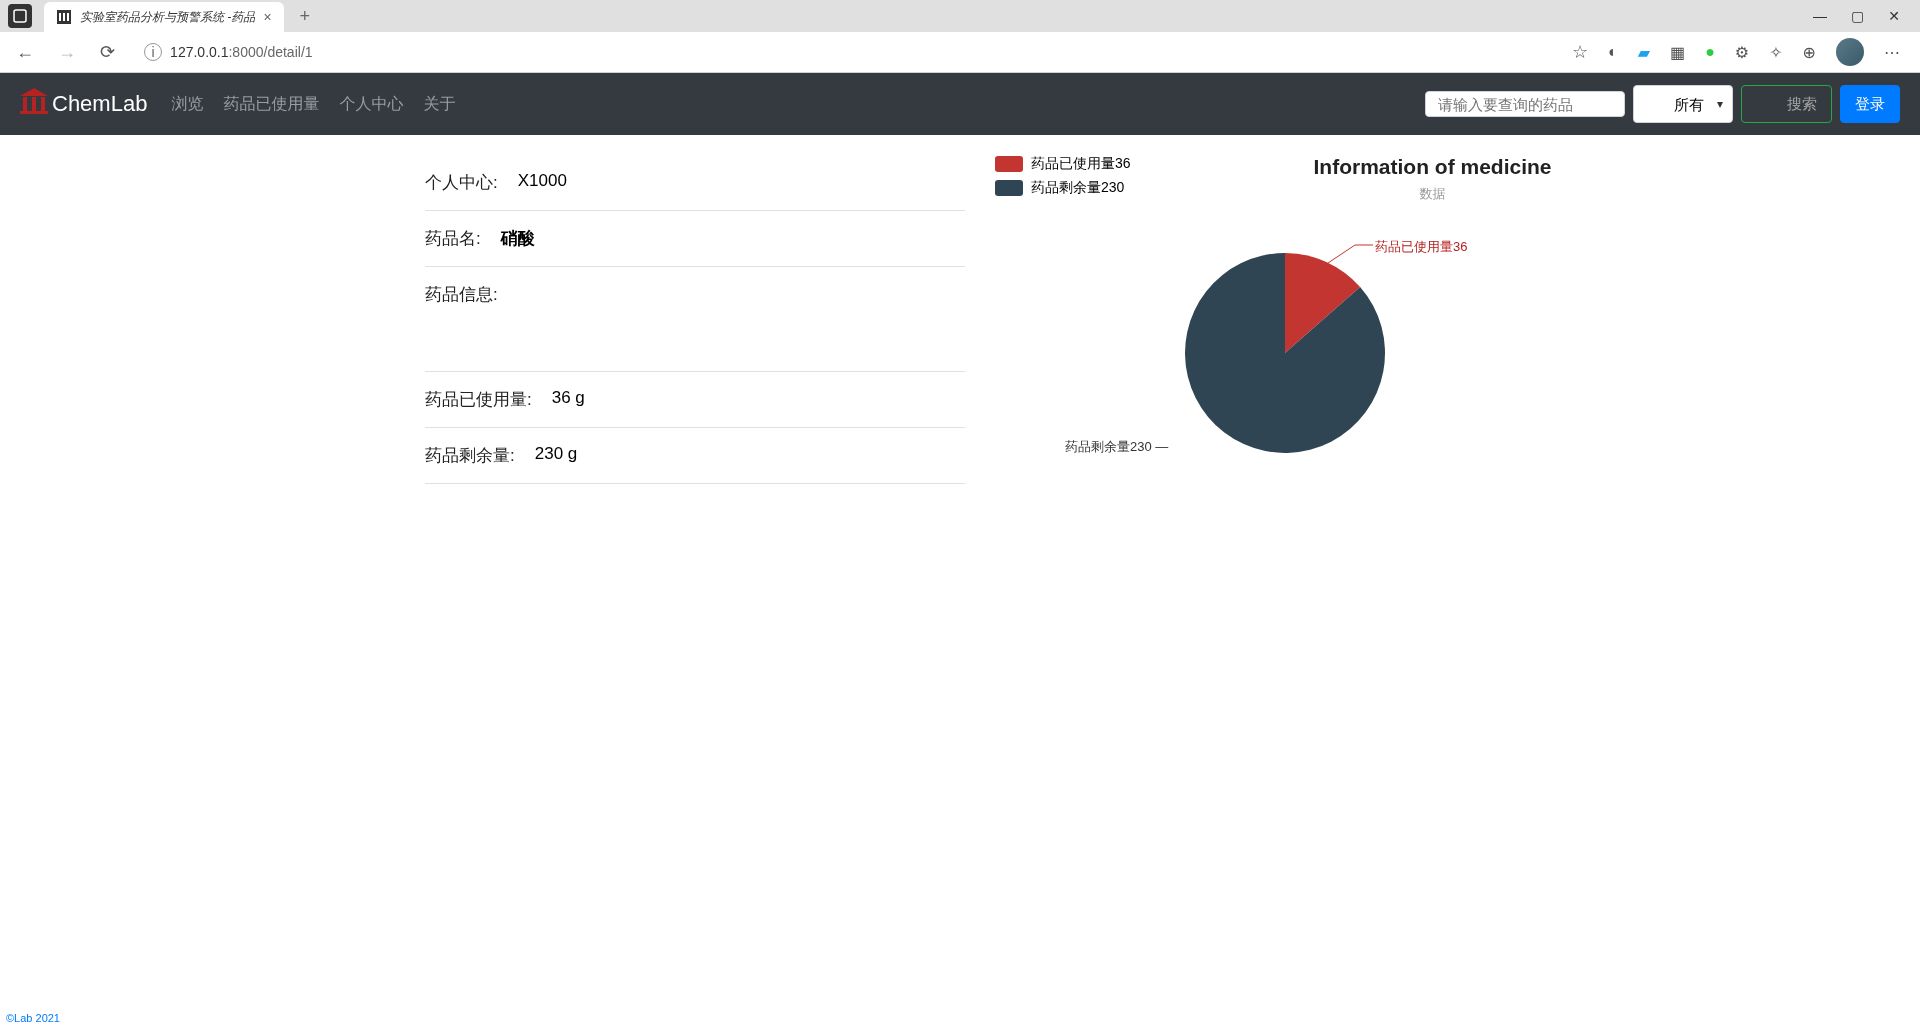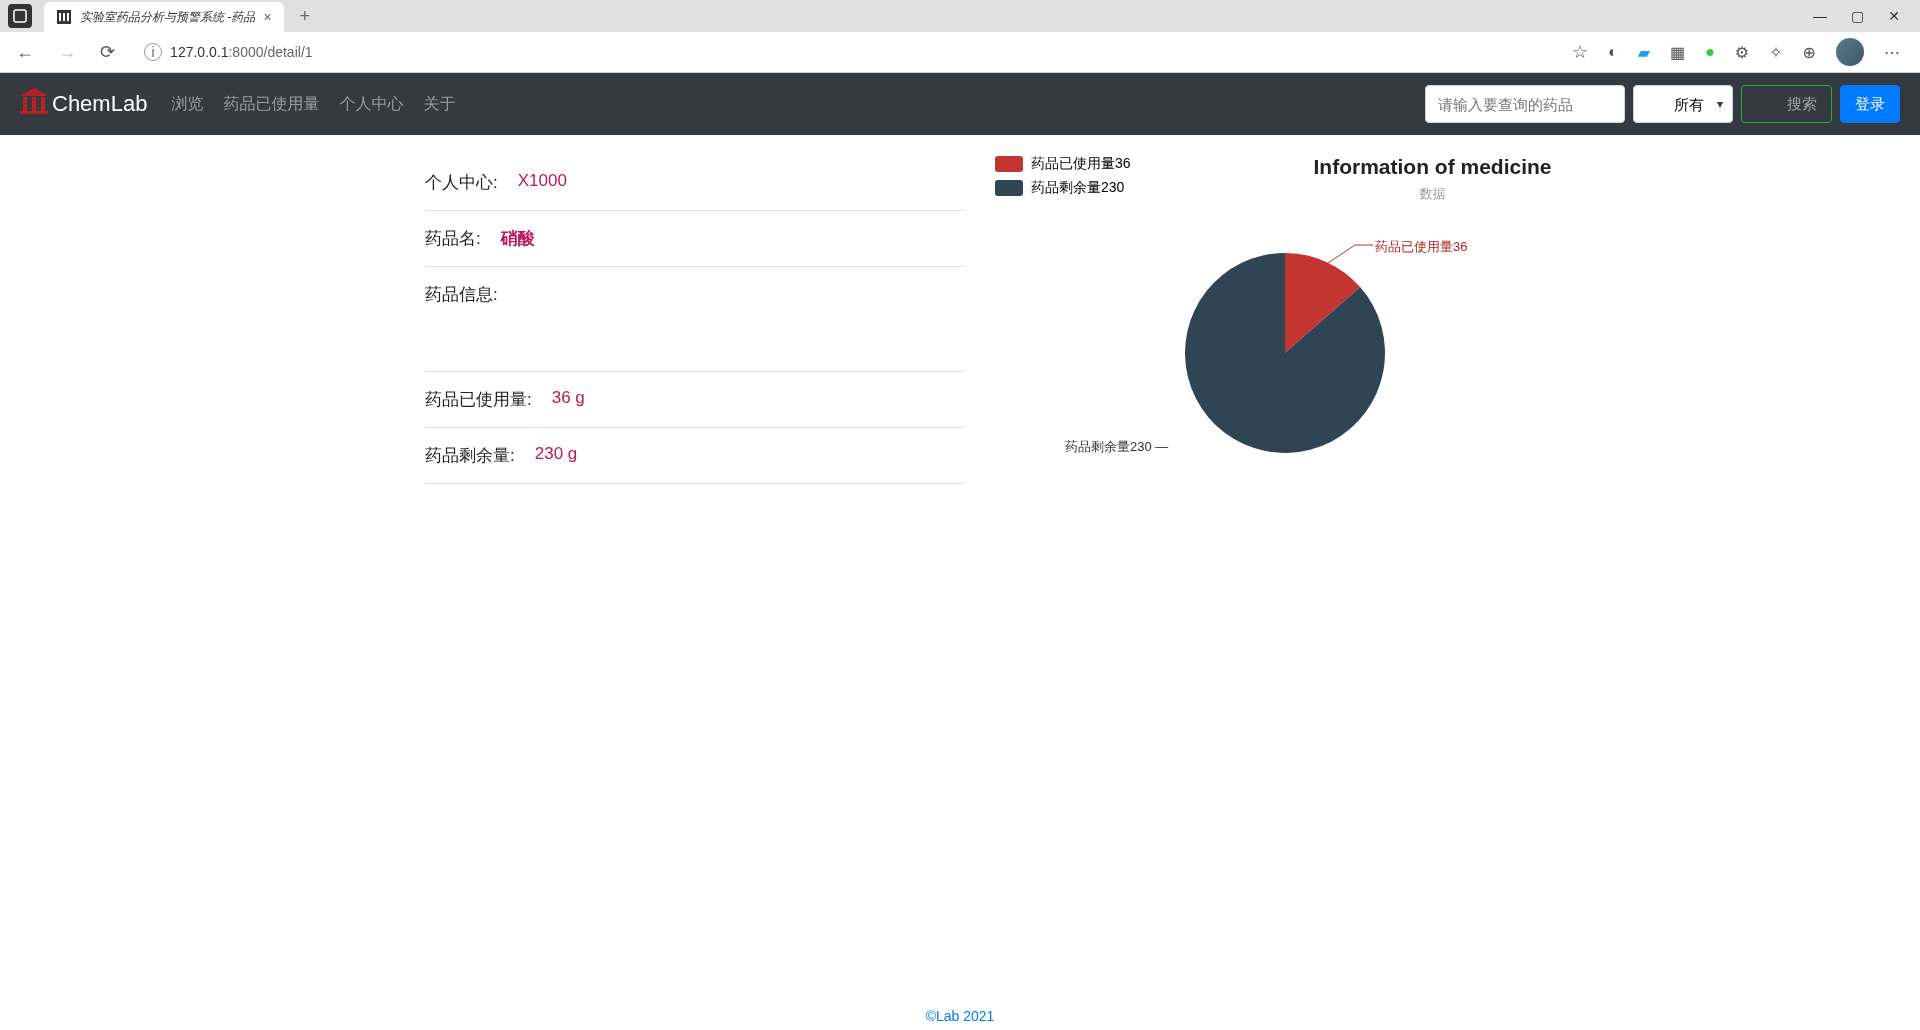--- a/index.html
+++ b/index.html
@@ -29,52 +29,52 @@
     .avatar { width: 28px; height: 28px; border-radius: 50%; background: linear-gradient(135deg, #5a7a8a, #3a5a6a); }
     
     
     .navbar { background: #343a40; height: 62px; display: flex; align-items: center; padding: 0 20px; color: #fff; }
     .logo { display: flex; align-items: center; gap: 4px; margin-right: 24px; }
     .logo-icon { color: #b52222; font-size: 24px; }
     .logo-text { font-size: 22px; color: #fff; }
     .nav-links { display: flex; gap: 20px; }
     .nav-links a { color: #9a9da0; text-decoration: none; font-size: 16px; cursor: pointer; }
     .nav-right { margin-left: auto; display: flex; gap: 8px; align-items: center; }
-    .search-input { width: 200px; height: 38px; padding: 0 12px; border: 1px solid #ced4da; border-radius: 4px; font-size: 15px; }
+    .search-input { width: 200px; height: 26px; padding: 0 12px; border: 1px solid #ced4da; border-radius: 4px; font-size: 15px; }
     .search-select { width: 100px; height: 38px; padding: 0 28px 0 12px; border: 1px solid #ced4da; border-radius: 4px; font-size: 15px; background: #fff; appearance: none; position: relative; text-align: right; }
     .select-wrap { position: relative; }
     .select-wrap::after { content: "▾"; position: absolute; right: 10px; top: 50%; transform: translateY(-50%); color: #333; pointer-events: none; font-size: 12px;}
     .select-wrap::before { content: "▴"; position: absolute; right: 10px; top: 30%; transform: translateY(-50%); color: #333; pointer-events: none; font-size: 12px;}
     .btn { height: 38px; padding: 0 14px; border-radius: 4px; font-size: 15px; cursor: pointer; border: 1px solid; }
     .btn-search { background: transparent; color: #a3a3a3; border-color: #28a745; padding-left: 45px; }
     .btn-login { background: #007bff; color: #fff; border-color: #007bff; }
     
     
     .container { display: flex; max-width: 1500px; margin: 0 auto; padding: 20px; gap: 30px; }
     .left-panel { flex: 0 0 540px; margin-left: 195px; }
     .detail-row { padding: 16px 0; border-bottom: 1px solid #e0e0e0; display: flex; gap: 20px; font-size: 17px; }
     .detail-row.noborder { border-bottom: none; }
     .detail-label { color: #222; }
-    .detail-value { color: #be185d; }
+    .detail-value { color: #000000; }
     .detail-value.bold { font-weight: bold; }
     .spacer-row { height: 50px; border-bottom: 1px solid #e0e0e0; }
     
     .right-panel { flex: 1; }
     .chart-area { position: relative; }
     .legend { position: absolute; left: 0; top: 0; font-size: 14px; }
     .legend-item { display: flex; align-items: center; gap: 8px; margin-bottom: 6px; }
     .legend-swatch { width: 28px; height: 16px; border-radius: 3px; }
     .chart-title { text-align: center; font-size: 21px; font-weight: bold; color: #222; margin-left: 180px; }
     .chart-subtitle { text-align: center; font-size: 13px; color: #999; margin-top: 6px; margin-left: 180px; }
     .pie-wrap { position: relative; width: 200px; height: 200px; margin: 50px auto 0; margin-left: 190px; }
     .pie-label { position: absolute; font-size: 13px; color: #333; white-space: nowrap; }
     .pie-label.used { left: 190px; top: -15px; color: #b52222; }
     .pie-label.remain { left: -120px; top: 185px; }
     
-    .footer { position: fixed; bottom: 0; left: 0; right: 0; text-align: center; padding: 6px; font-size: 14px; }
+    .footer { position: fixed; bottom: 0; left: 0; right: 0; padding: 6px; font-size: 11px; }
     .footer a { color: #007bff; text-decoration: none; }
   </style>
 </head>
 <body>
 
 <div class="browser-chrome">
   <div class="tab-bar">
     <div class="tab-icon-left">
       <svg width="14" height="14" viewBox="0 0 14 14">
           <rect x="1" y="1" width="12" height="12" rx="2" fill="none" stroke="#fff" stroke-width="1.5"></rect>

